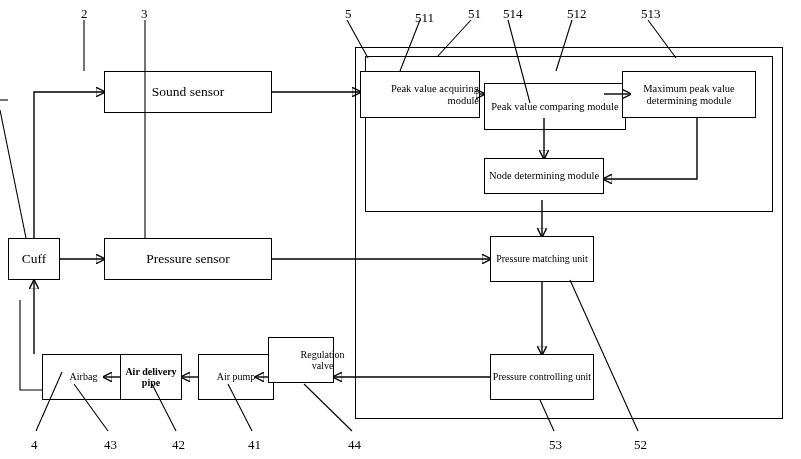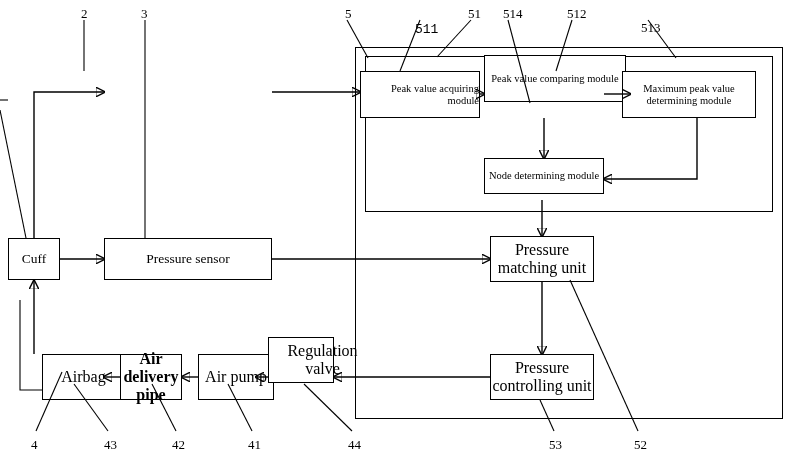--- a/index.html
+++ b/index.html
@@ -13,45 +13,48 @@
     text-align:center; box-sizing:border-box; line-height:1.12;
   }
   .outer {
     position:absolute; border:1.5px solid #000; background:transparent;
     box-sizing:border-box;
   }
   .lbl {
     position:absolute; font-size:13px; color:#000; white-space:nowrap;
   }
   .f13 { font-size:13.5px; }
-  .f12 { font-size:16px; }
+  .f12 { font-size:10px; }
   .f11 { font-size:10.5px; }
 
   svg.lines { position:absolute; left:0; top:0; width:801px; height:459px; overflow:visible; }
   svg.lines line, svg.lines path, svg.lines polyline { stroke:#000; stroke-width:1.4px; fill:none; }
   svg.lines .thin { stroke-width:1.1px; }
 </style>
 </head>
 <body>
 
 <div id="stage">
 
   <div class="outer" id="c-unit_5" style="left: 355px; top: 47px; width: 428px; height: 372px;"></div>
   <div class="outer" id="c-unit_51" style="left: 365px; top: 56px; width: 408px; height: 156px;"></div>
 
   <div class="box f13" id="b-cuff" style="left: 8px; top: 238px; width: 52px; height: 42px;">
     <span>Cuff</span>
   </div>
+  <div class="box f13" id="b-sound_sensor" style="left: 104px; top: 71px; width: 168px; height: 42px;">
+    <span>Sound sensor</span>
+  </div>
   <div class="box f13" id="b-pressure_sensor" style="left: 104px; top: 238px; width: 168px; height: 42px;">
     <span>Pressure sensor</span>
   </div>
   <div class="box f11" id="b-peak_acquiring" style="left: 360px; top: 71px; width: 120px; height: 47px; text-align: right;">
     <span>Peak value acquiring module</span>
   </div>
-  <div class="box f11" id="b-peak_comparing" style="left: 484px; top: 55px; width: 142px; height: 47px; text-align: center;">
+  <div class="box f11" id="b-peak_comparing" style="left: 484px; top: 83px; width: 142px; height: 47px; text-align: center;">
     <span>Peak value comparing module</span>
   </div>
   <div class="box f11" id="b-max_peak" style="left: 622px; top: 71px; width: 134px; height: 47px;">
     <span>Maximum peak value determining module</span>
   </div>
   <div class="box f11" id="b-node_determining" style="left: 484px; top: 158px; width: 120px; height: 36px;">
     <span>Node determining module</span>
   </div>
   <div class="box f12" id="b-pressure_match" style="left: 490px; top: 236px; width: 104px; height: 46px;">
     <span>Pressure matching unit</span>
@@ -129,25 +132,25 @@
     <line class="thin" x1="638" y1="431" x2="570" y2="280"></line>
 
     <line class="thin" x1="0" y1="110" x2="26" y2="238"></line>
 
     <polyline points="0,100 8,100" class="thin"></polyline>
   </svg>
 
   <div class="lbl" id="l-ref-2" style="left: 81px; top: 6px;">2</div>
   <div class="lbl" id="l-ref-3" style="left: 141px; top: 6px;">3</div>
   <div class="lbl" id="l-ref-5" style="left: 345px; top: 6px;">5</div>
-  <div class="lbl" id="l-ref-511" style="left: 415px; top: 22px; font-family: Liberation Mono, monospace;">511</div>
+  <div class="lbl" id="l-ref-511" style="left: 415px; top: 10px;">511</div>
   <div class="lbl" id="l-ref-51" style="left: 468px; top: 6px;">51</div>
   <div class="lbl" id="l-ref-514" style="left: 503px; top: 6px;">514</div>
   <div class="lbl" id="l-ref-512" style="left: 567px; top: 6px;">512</div>
-  <div class="lbl" id="l-ref-513" style="left: 641px; top: 20px;">513</div>
+  <div class="lbl" id="l-ref-513" style="left: 641px; top: 6px;">513</div>
   <div class="lbl" id="l-ref-4" style="left: 31px; top: 437px;">4</div>
   <div class="lbl" id="l-ref-43" style="left: 104px; top: 437px;">43</div>
   <div class="lbl" id="l-ref-42" style="left: 172px; top: 437px;">42</div>
   <div class="lbl" id="l-ref-41" style="left: 248px; top: 437px;">41</div>
   <div class="lbl" id="l-ref-44" style="left: 348px; top: 437px;">44</div>
   <div class="lbl" id="l-ref-53" style="left: 549px; top: 437px;">53</div>
   <div class="lbl" id="l-ref-52" style="left: 634px; top: 437px;">52</div>
 
 </div>
 

